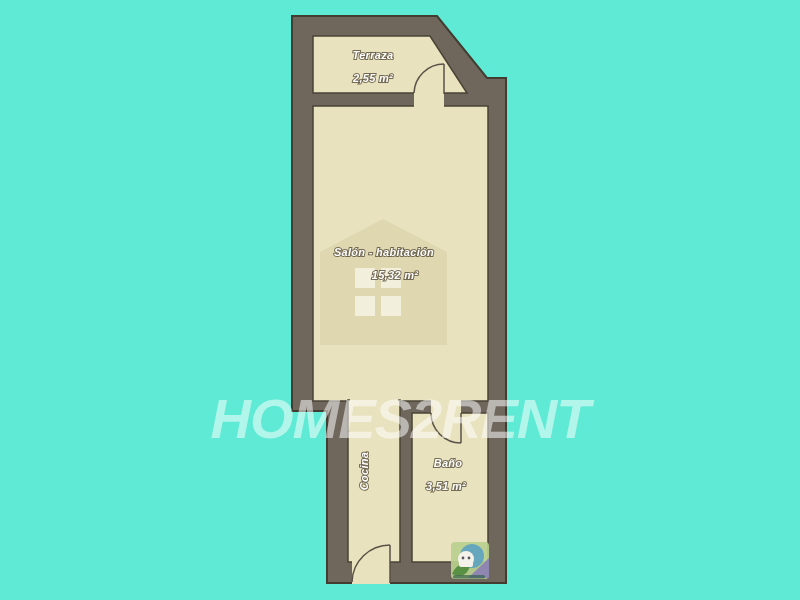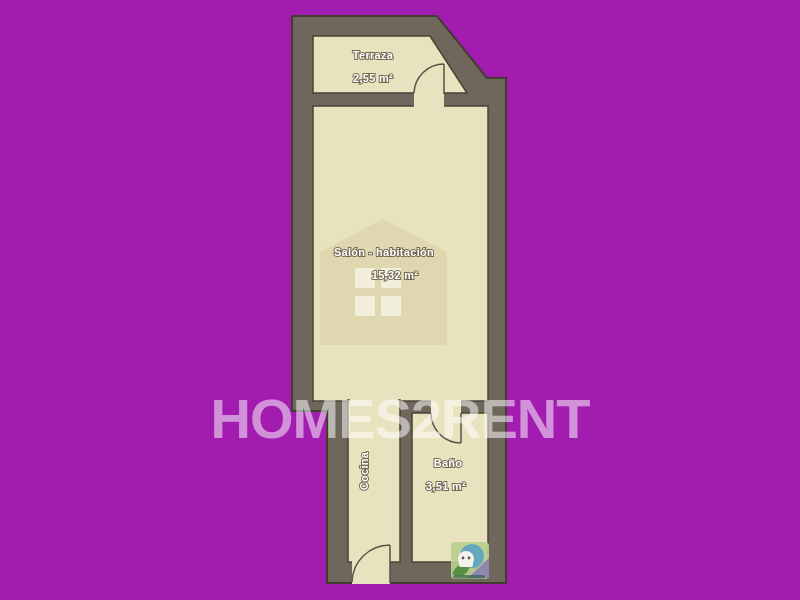--- a/index.html
+++ b/index.html
@@ -1,17 +1,17 @@
 <!DOCTYPE html>
 <html><head>
 <meta charset="utf-8">
 <style>
   html,body{margin:0;padding:0;background:#ffffff;}
   body{width:800px;height:600px;overflow:hidden;font-family:"Liberation Sans",sans-serif;}
-  #stage{position:relative;width:800px;height:600px;background:#a21caf;}
+  #stage{position:relative;width:800px;height:600px;background:#5eead4;font-style:italic;}
   svg{display:block;}
   text{font-family:"Liberation Sans",sans-serif;}
   .room-label{
     fill:#ffffff;
     font-size:11px;
     font-weight:bold;
     text-anchor:middle;
     paint-order:stroke;
     stroke:rgba(96,86,64,0.85);
     stroke-width:2px;

